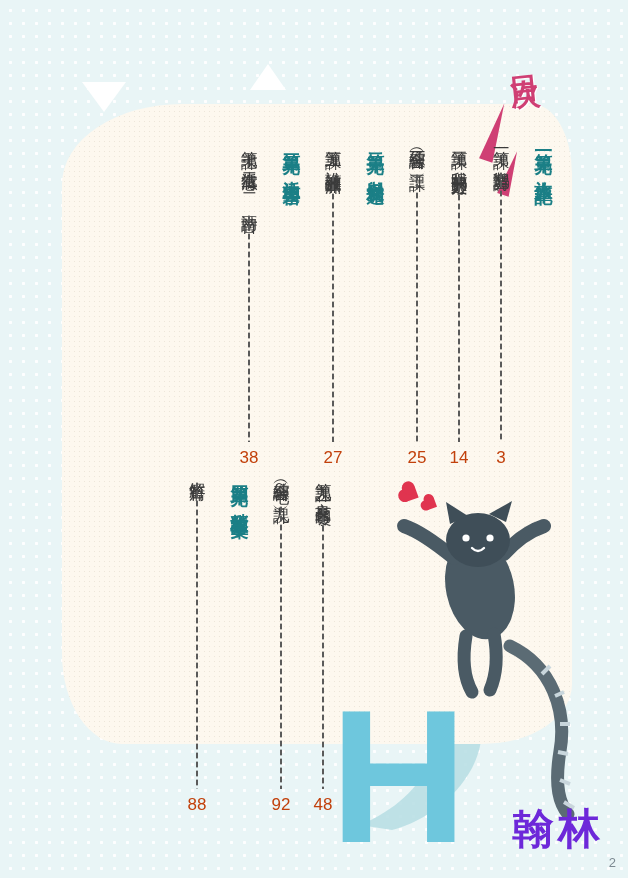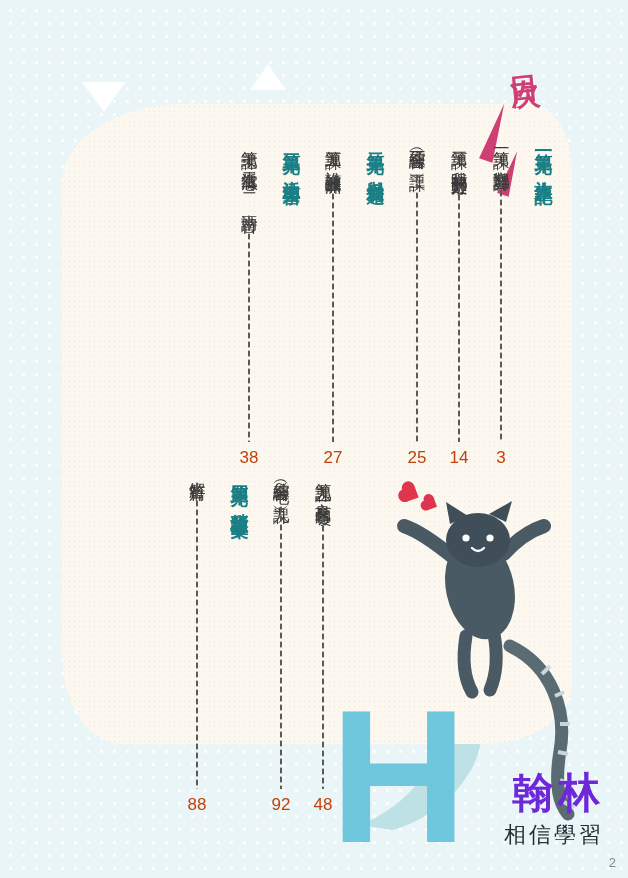--- a/index.html
+++ b/index.html
@@ -361,17 +361,16 @@
     <circle cx="98" cy="42" r="3.6" fill="#ffffff"></circle>
     <path d="M80 52 Q 86 58 92 52" stroke="#ffffff" stroke-width="2.4" fill="none" stroke-linecap="round"></path>
 
     <path d="M74 140 C 70 164, 72 182, 80 196" stroke="#4a5a64" stroke-width="13" fill="none" stroke-linecap="round"></path>
     <path d="M102 138 C 106 160, 104 180, 98 194" stroke="#4a5a64" stroke-width="13" fill="none" stroke-linecap="round"></path>
   </svg>
 
   <div id="logo-h">H</div>
   <div id="brand">
     <div id="brand-main">翰林</div>
-    <div id="brand-sub">相信學習</div>
   </div>
   <div id="folio">2</div>
 
 </div>
 
 </body></html>

